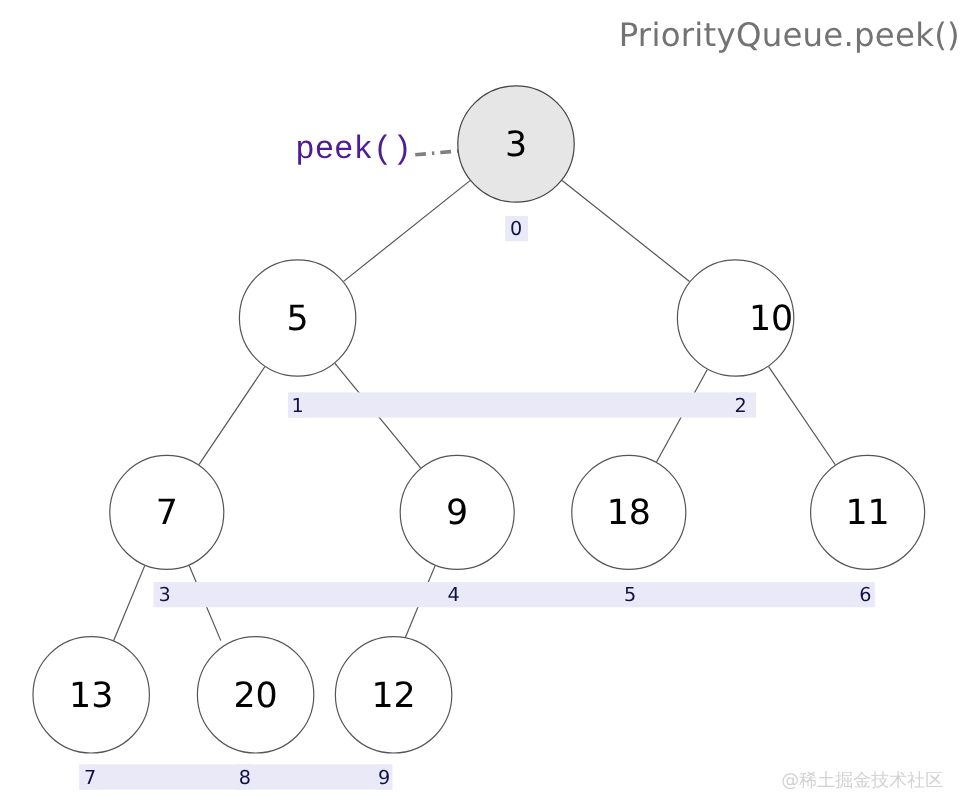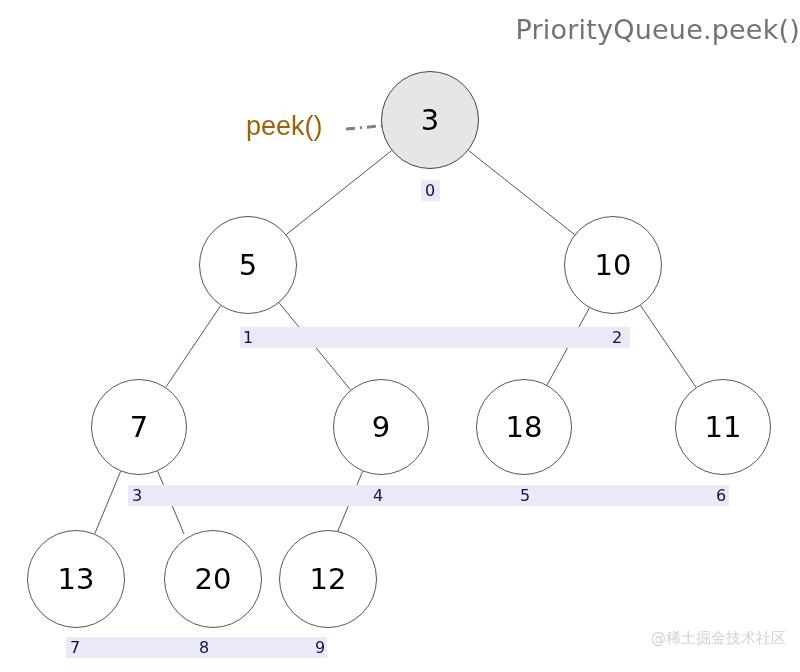--- a/index.html
+++ b/index.html
@@ -64,27 +64,27 @@
     line-height: 21px;
     height: 21px;
     padding: 0 2px;
     box-sizing: border-box;
   }
   #peek-label {
     position: absolute;
     left: 246px;
     top: 111px;
     font-size: 27px;
-    color: #a16207;
-    font-family: Liberation Sans, sans-serif;
+    color: #4c1d95;
+    font-family: Liberation Mono, monospace;
   }
   #watermark {
     position: absolute;
     right: 14px;
-    bottom: 24px;
+    bottom: 12px;
     font-size: 15px;
     color: #d2d2d2;
     font-family: "DejaVu Sans", "Liberation Sans", sans-serif;
     white-space: nowrap;
   }
 </style>
 </head>
 <body>
 
 <div id="canvas">
@@ -116,21 +116,21 @@
       <div class="idx-band" style="left: 66px; top: 637px; width: 259px;"></div>
     </div>
 
   <div id="nodes-group">
       <div class="node root" style="left: 381px; top: 71px; width: 98px; height: 98px;">
         <span>3</span>
       </div>
       <div class="node" style="left: 199px; top: 216px; width: 98px; height: 98px;">
         <span>5</span>
       </div>
-      <div class="node" style="left: 564px; top: 216px; width: 98px; height: 98px;">
+      <div class="node" style="left: 564px; top: 216px; width: 98px; height: 98px; justify-content: flex-end;">
         <span>10</span>
       </div>
       <div class="node" style="left: 91px; top: 379px; width: 96px; height: 96px;">
         <span>7</span>
       </div>
       <div class="node" style="left: 333px; top: 379px; width: 96px; height: 96px;">
         <span>9</span>
       </div>
       <div class="node" style="left: 476px; top: 379px; width: 96px; height: 96px;">
         <span>18</span>

